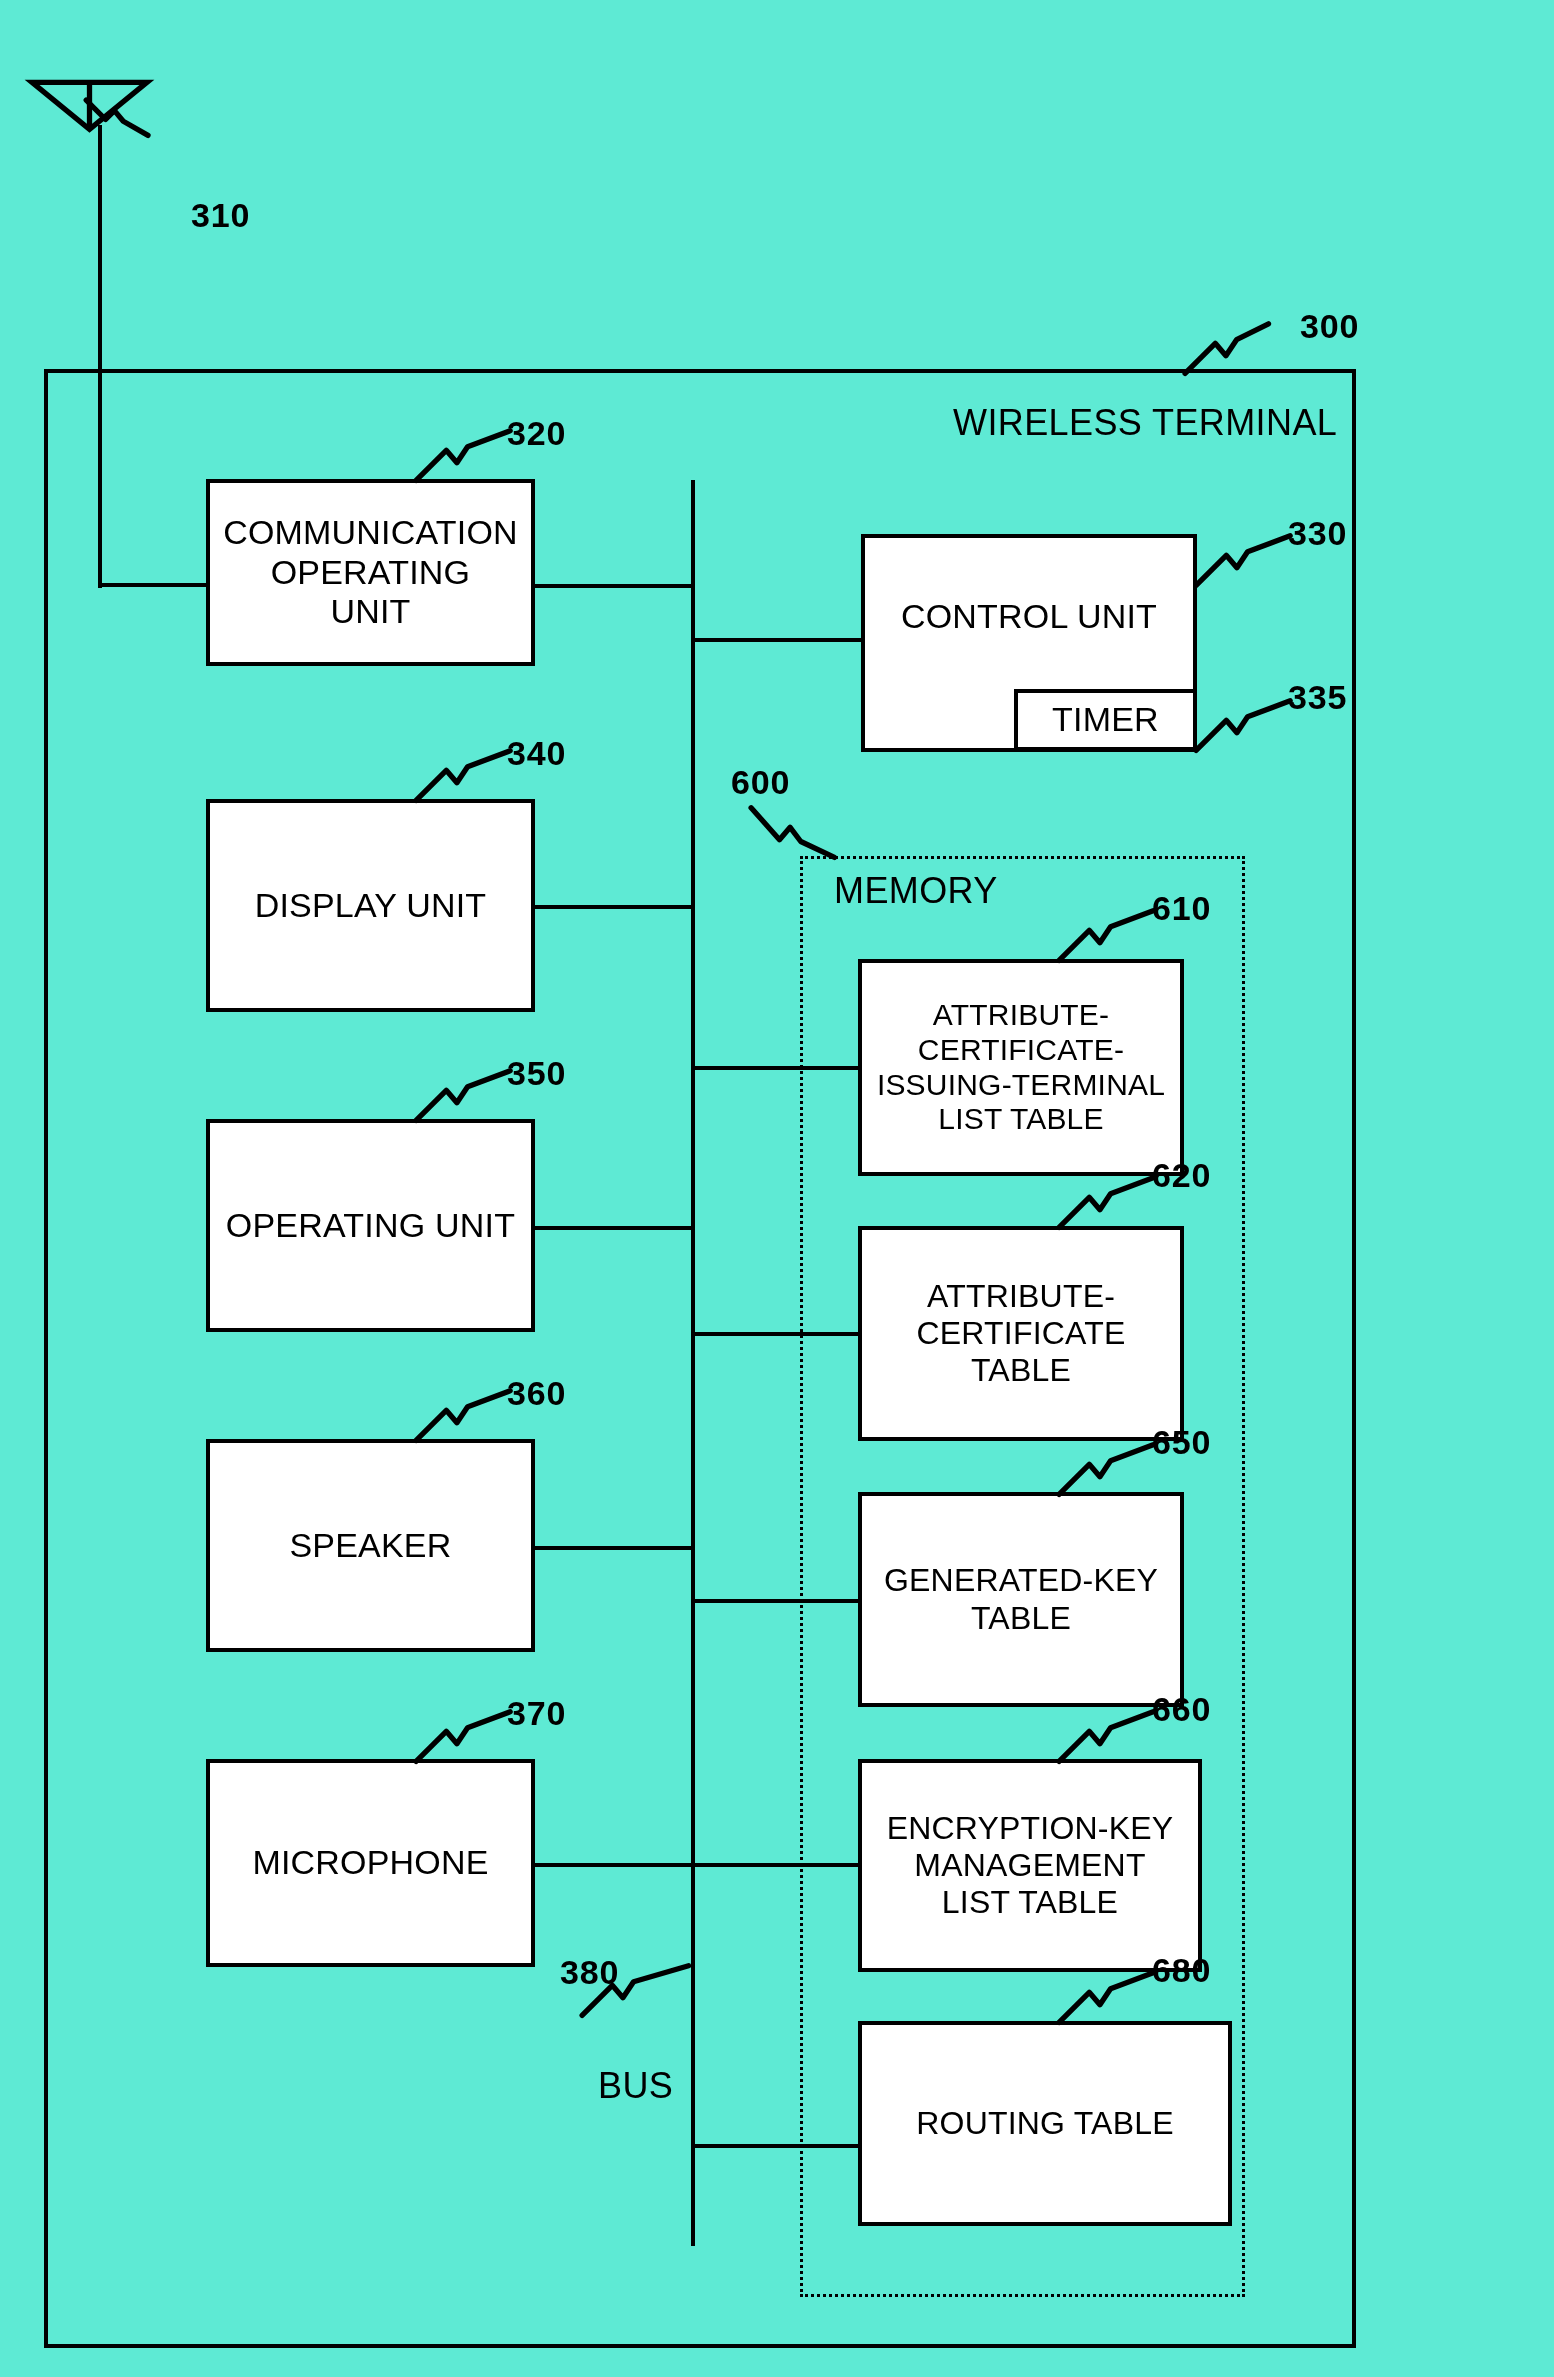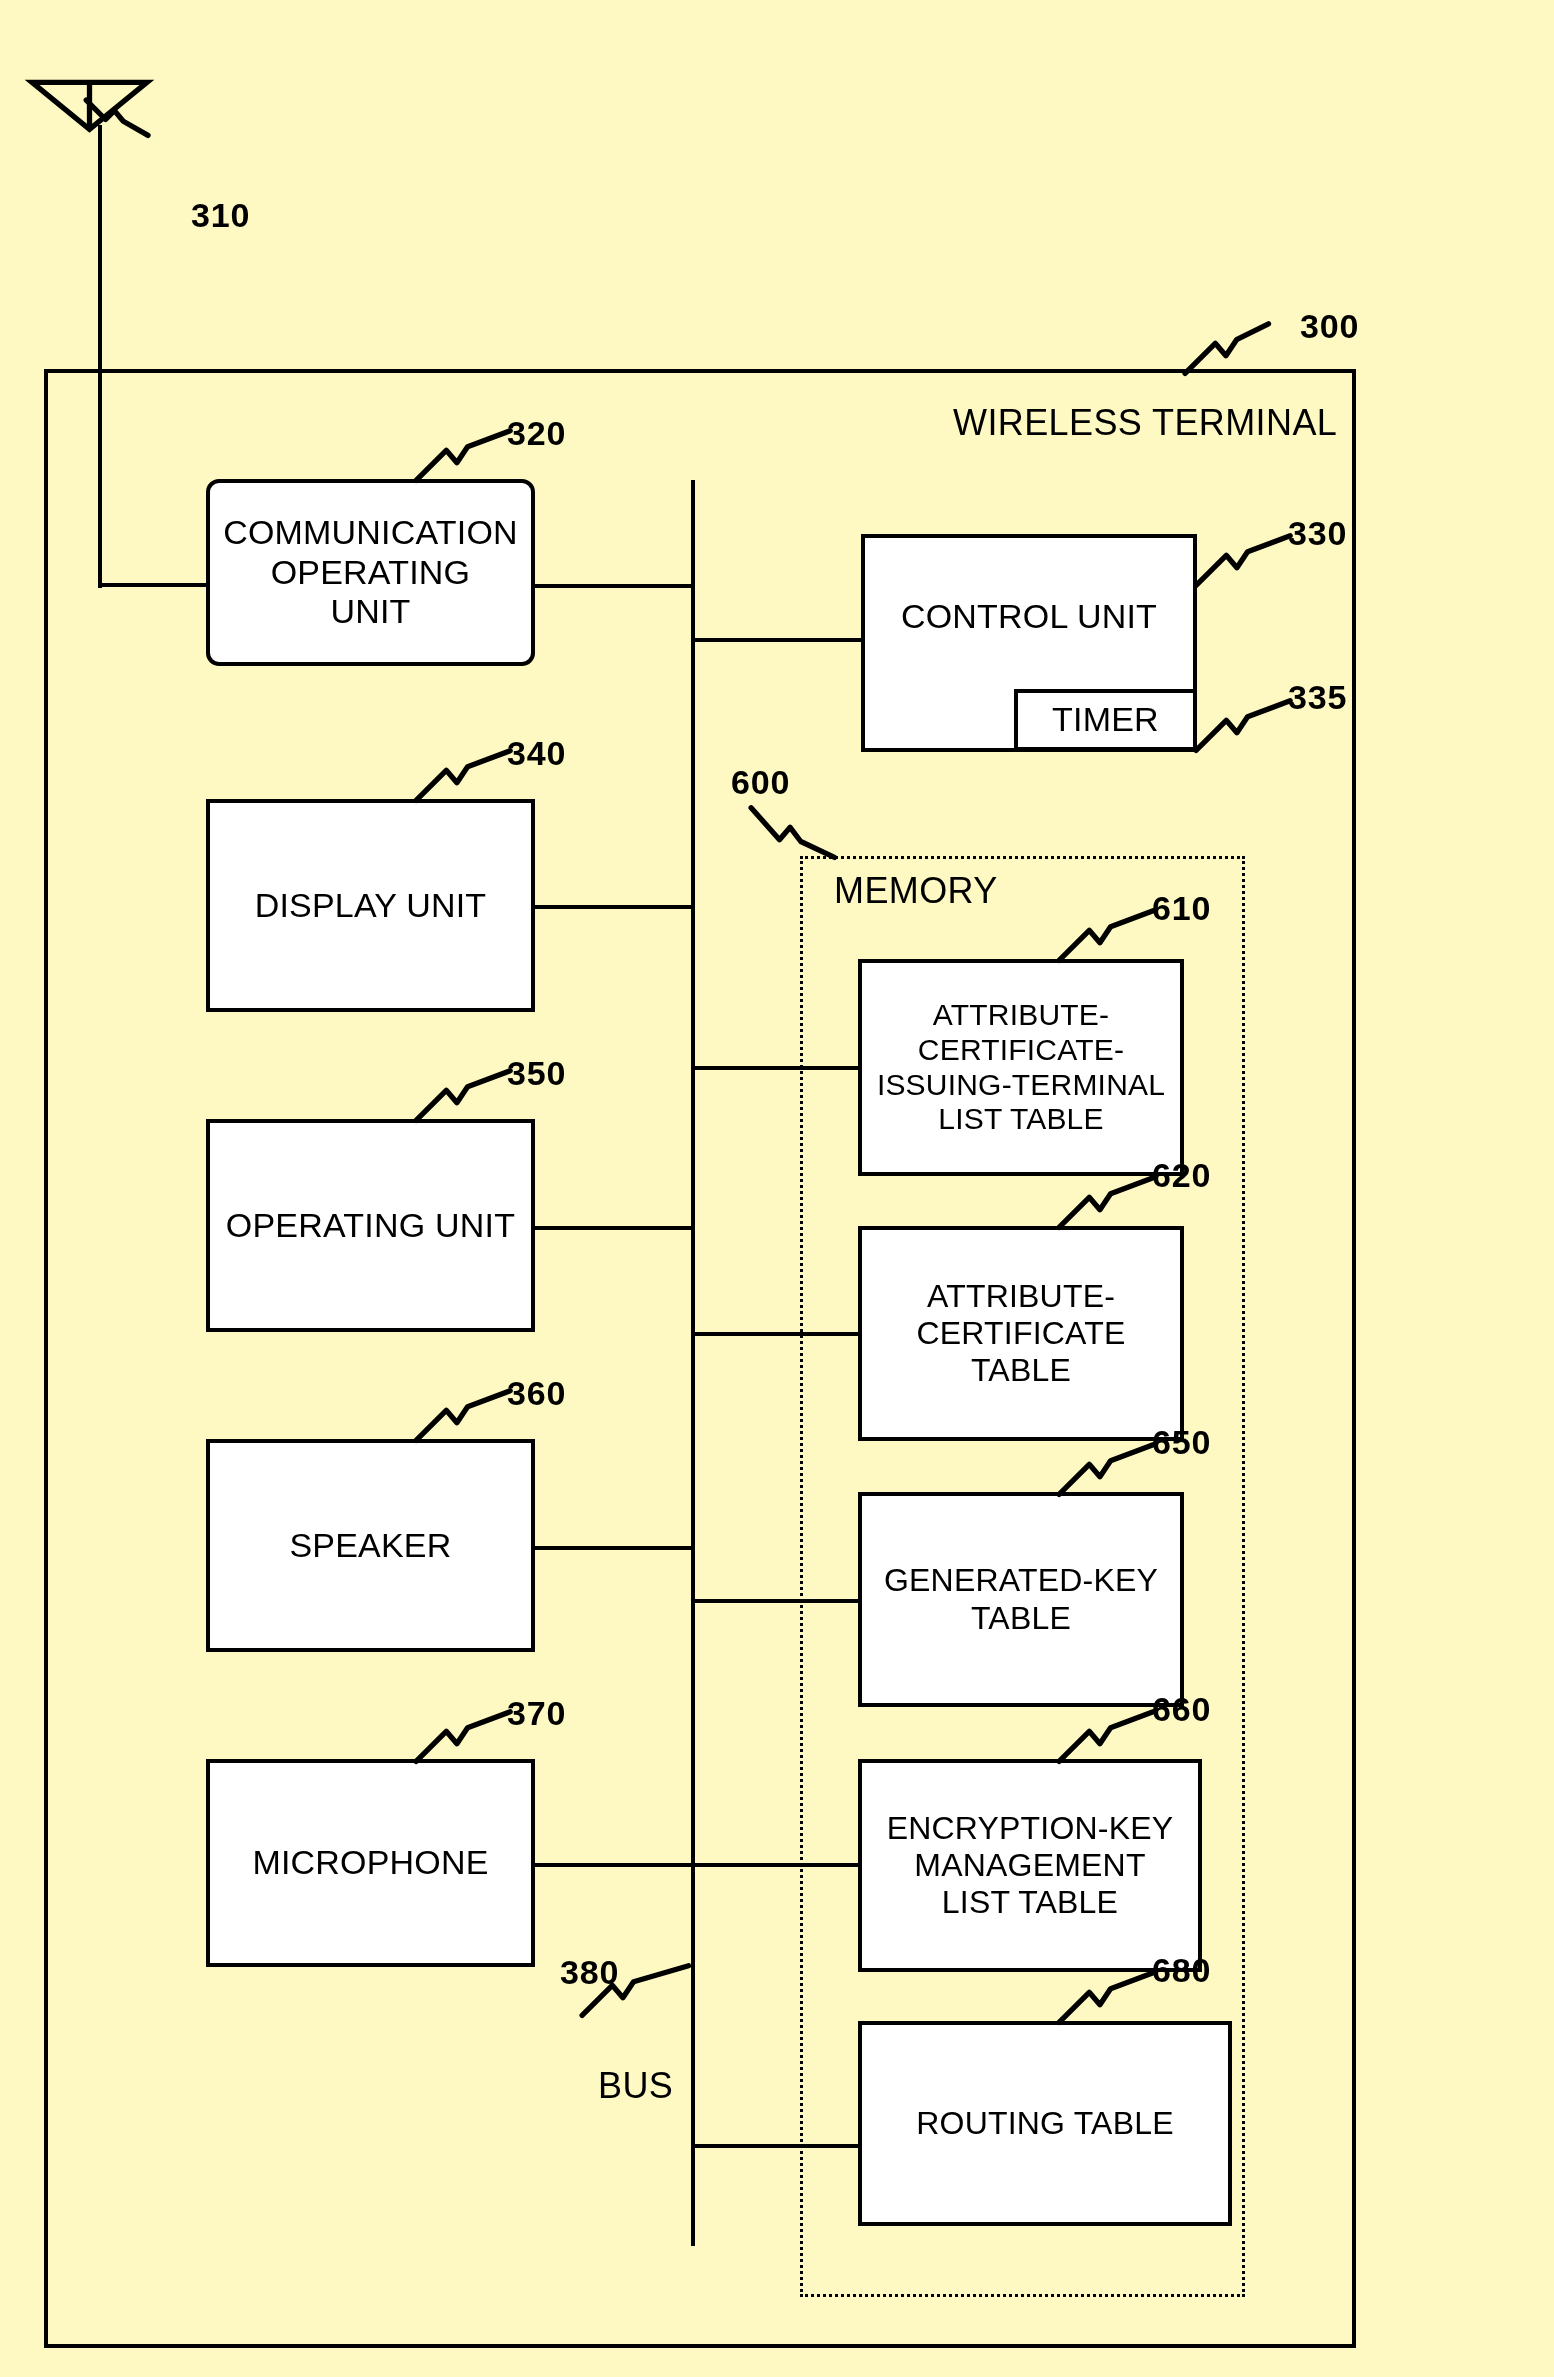--- a/index.html
+++ b/index.html
@@ -1,20 +1,20 @@
 <!DOCTYPE html>
 <html style="font-size:14.2px"><head>
 <meta charset="utf-8">
 <style>
   html, body { margin:0; padding:0; background:#ffffff; }
   body { font-family:"Liberation Sans", sans-serif; }
   #stage {
     position:relative;
     width:1555px; height:2377px;
-    background:#fef9c3;
+    background:#5eead4;
     overflow:hidden;
   }
   
   .box {
     position:absolute;
     border:4.4px solid #000;
     background:#fff;
     box-sizing:border-box;
     display:flex;
     align-items:center;
@@ -93,21 +93,21 @@
 
   <div class="vline" style="left:691px; top:480px; height:1766px;"></div>
   <div class="lead" style="left:580px; top:1964px; width:116px; height:55px;">
     <svg width="116" height="55" viewBox="0 0 130 62">
       <path d="M2,58 L36,24 L48,38 L60,20 L122,2" fill="none" stroke="#000" stroke-width="6" stroke-linecap="round" stroke-linejoin="round"></path>
     </svg>
   </div>
   <div class="ref" style="left:560px; top:1953px;">380</div>
   <div class="plain" style="left:598px; top:2065px; font-size:36px;">BUS</div>
 
-  <div class="box" style="left:206px; top:479px; width:329px; height:187px;border-radius:13px;">
+  <div class="box" style="left:206px; top:479px; width:329px; height:187px;">
     <div class="lbl" style="font-size:34px;">
       <span>COMMUNICATION</span><br>
       <span>OPERATING</span><br>
       <span>UNIT</span>
     </div>
   </div>
   <div class="lead" style="left:414px; top:429px; width:116px; height:55px;">
     <svg width="116" height="55" viewBox="0 0 130 62">
       <path d="M2,58 L36,24 L48,38 L60,20 L108,2" fill="none" stroke="#000" stroke-width="6" stroke-linecap="round" stroke-linejoin="round"></path>
     </svg>

